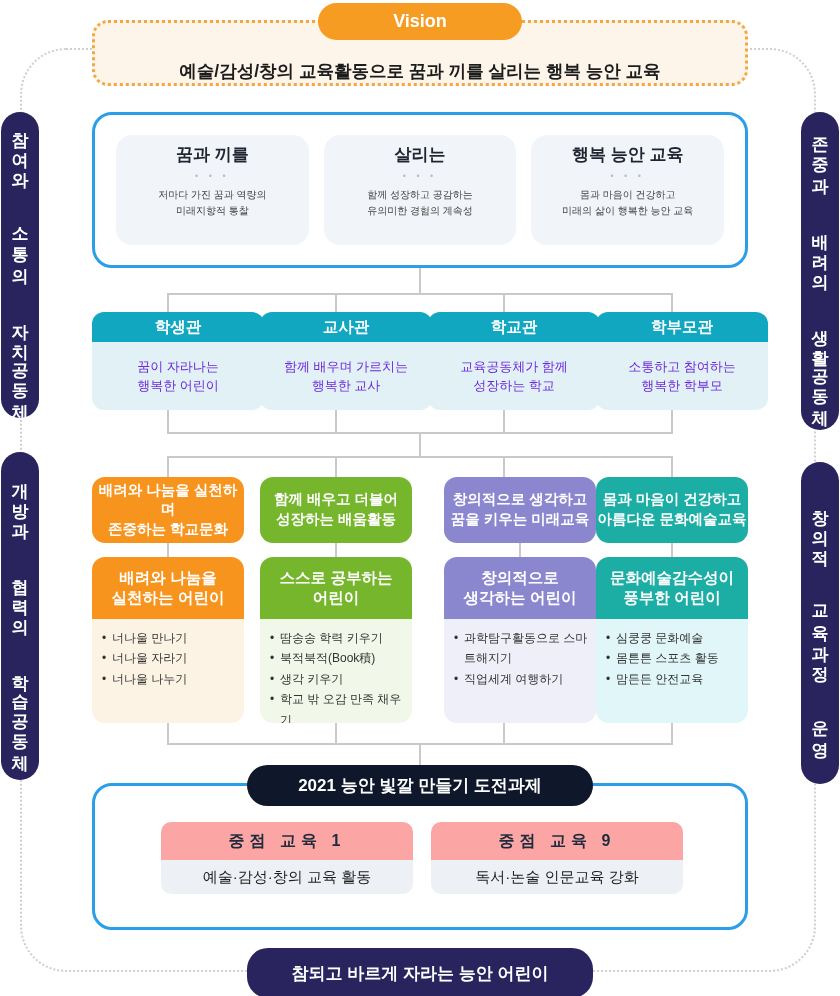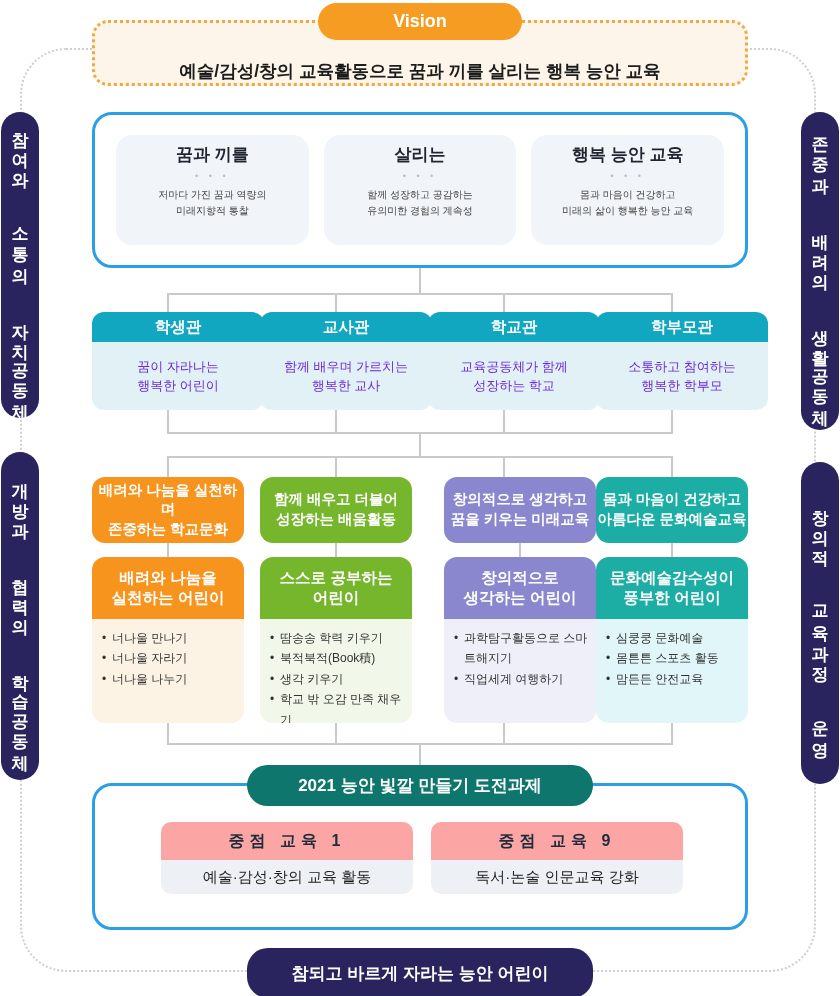--- a/index.html
+++ b/index.html
@@ -68,21 +68,21 @@
   .goal-body li::before { content:"•"; position:absolute; left:0; color:#333; }
   .g1 .goal-dir, .g1 .goal-target { background:#F7941E; } .g1 .goal-body { background:#FDF3E4; }
   .g2 .goal-dir, .g2 .goal-target { background:#76B62C; } .g2 .goal-body { background:#F1F8E9; }
   .g3 .goal-dir, .g3 .goal-target { background:#8A87CE; } .g3 .goal-body { background:#EEEFF9; }
   .g4 .goal-dir, .g4 .goal-target { background:#1CAEA4; } .g4 .goal-body { background:#E1F6F8; }
   .goal-c1 { left:92px; } .goal-c2 { left:260px; } .goal-c3 { left:444px; } .goal-c4 { left:596px; }
   .persp-c1 { left:92px; } .persp-c2 { left:260px; } .persp-c3 { left:428px; } .persp-c4 { left:596px; }
 
   
   .chal-pill { position:absolute; left:247px; top:765px; width:346px; height:41px;
-    background:#0f766e; border-radius:21px; color:#fff; font-weight:bold; font-size:17px;
+    background:#0f172a; border-radius:21px; color:#fff; font-weight:bold; font-size:17px;
     display:flex; align-items:center; justify-content:center; z-index:3; }
   .chal-box { position:absolute; left:92px; top:783px; width:656px; height:147px;
     background:#fff; border:3px solid #2B9EE8; border-radius:20px; z-index:1; }
   .focus-card { position:absolute; top:36px; width:252px; }
   .fc-1 { left:66px; } .fc-2 { left:336px; }
   .focus-h { height:38px; background:#fca5a5; border-radius:10px 10px 0 0; color:#1e2b3c;
     font-weight:bold; font-size:16px; letter-spacing:5px;
     display:flex; align-items:center; justify-content:center; }
   .focus-b { height:34px; background:#EDF1F6; border-radius:0 0 10px 10px; color:#1c1c1c;
     font-size:15px; display:flex; align-items:center; justify-content:center; }

